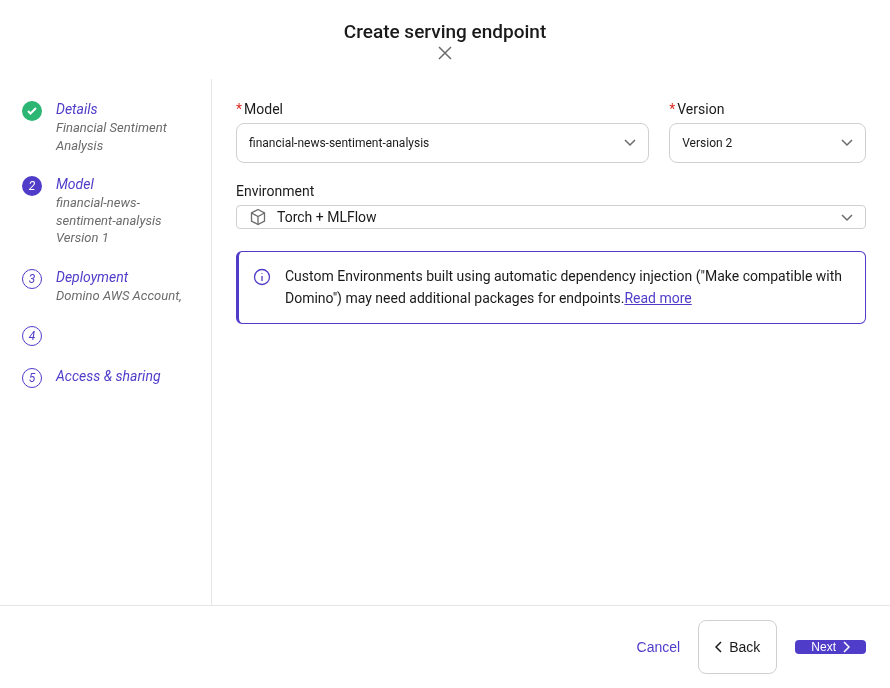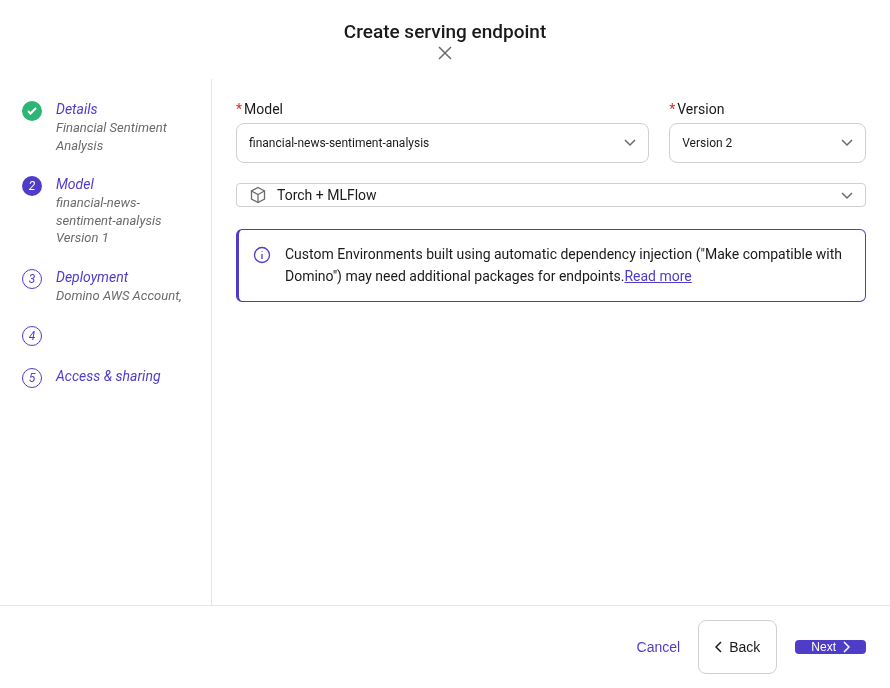--- a/index.html
+++ b/index.html
@@ -273,20 +273,21 @@
           <span class="chev">
             <svg width="12" height="8" viewBox="0 0 12 8" fill="none" stroke="currentColor" stroke-width="1.5">
                 <path d="M1 1 L6 6 L11 1"></path>
               </svg>
           </span>
         </div>
       </div>
     </div>
 
     <div class="env-field">
+      <label class="field-label">Environment</label>
       <div class="env-select">
         <div class="env-left">
           <span class="cube">
             <svg width="18" height="18" viewBox="0 0 18 18" fill="none" stroke="currentColor" stroke-width="1.3">
               <path d="M9 1.5 L15.5 5 L15.5 13 L9 16.5 L2.5 13 L2.5 5 Z"></path>
               <path d="M2.5 5 L9 8.5 L15.5 5"></path>
               <path d="M9 8.5 L9 16.5"></path>
             </svg>
           </span>
           <span>Torch + MLFlow</span>

